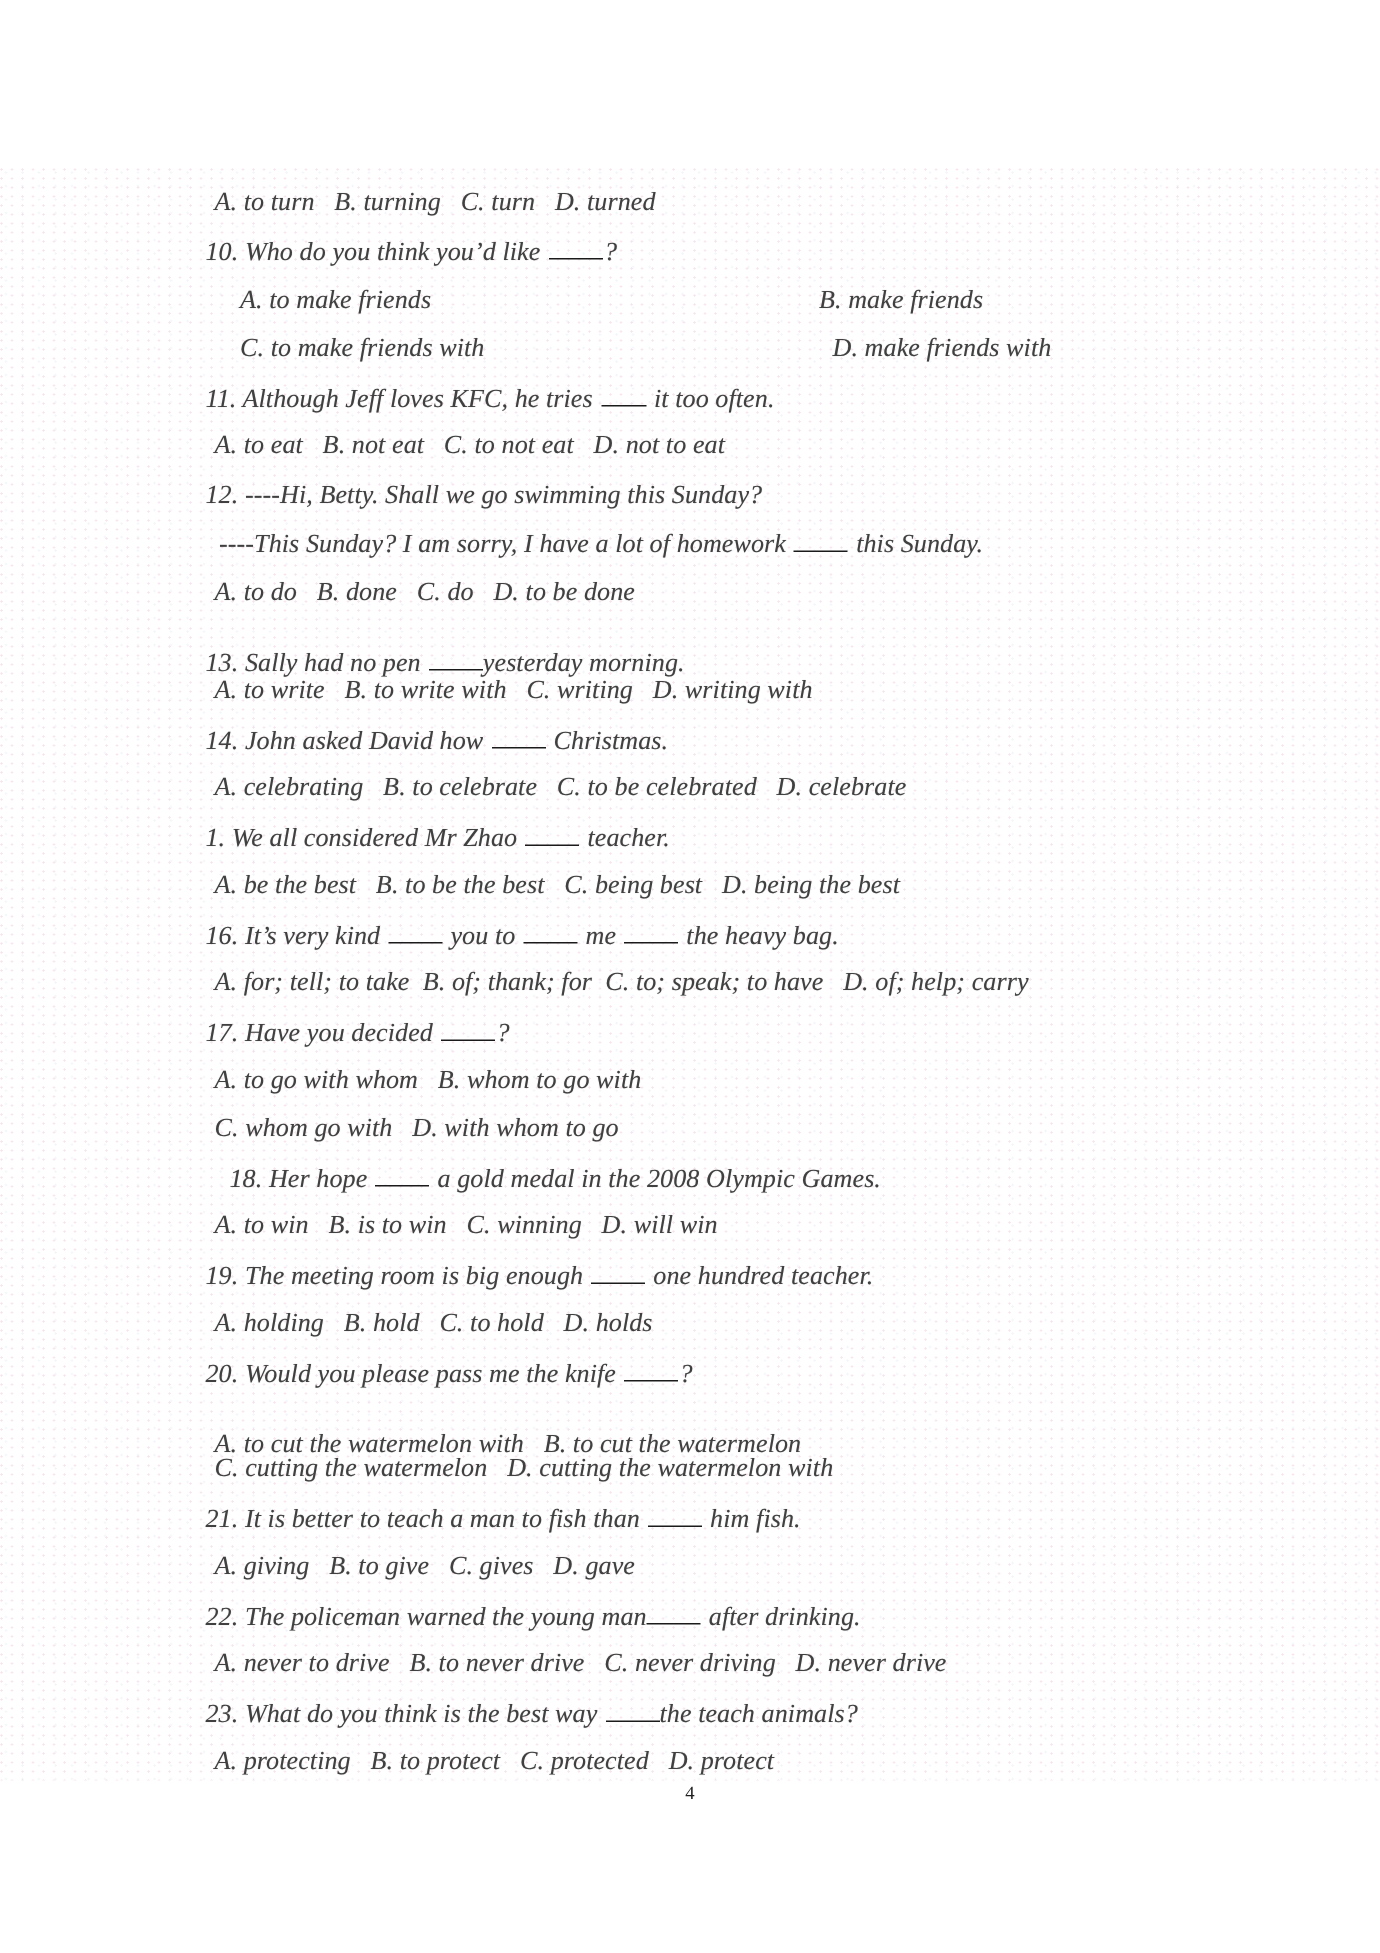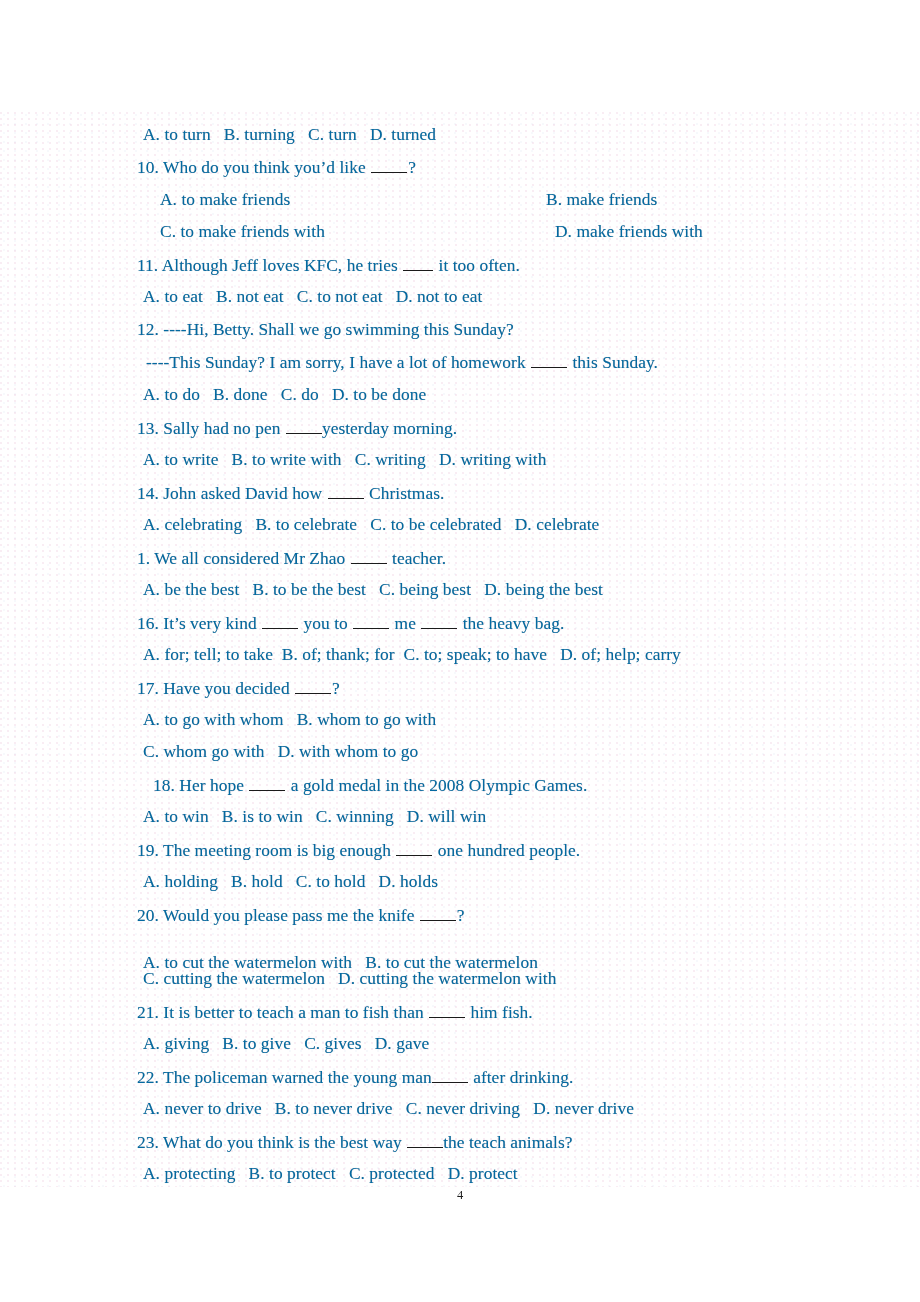--- a/index.html
+++ b/index.html
@@ -42,22 +42,23 @@
     top: 0;
     width: 920px;
   }
 
   .line {
     position: absolute;
     white-space: pre;
     font-size: 17.4px;
     line-height: 20px;
     letter-spacing: 0.05px;
-    color: #0369a1;
+    color: #404040;
     text-shadow: 0 0 0.7px rgba(30,30,30,0.30);
+    font-style: italic;
   }
 
   
   .stem   { left: 137px; }
   
   .opts   { left: 143px; }
   
   .opts-deep { left: 160px; }
 
   
@@ -104,40 +105,40 @@
     <div class="line opts-deep" style="top:189px;"><span>A. to make friends</span><span class="col-b">B. make friends</span></div>
     <div class="line opts-deep" style="top:221px;"><span>C. to make friends with</span><span class="col-d">D. make friends with</span></div>
 
     <div class="line stem" style="top:254px;"><span>11. Although Jeff loves KFC, he tries </span><span class="blank w-sm"></span><span> it too often.</span></div>
     <div class="line opts" style="top:286px;"><span>A. to eat   B. not eat   C. to not eat   D. not to eat</span></div>
 
     <div class="line stem" style="top:319px;"><span>12. ----Hi, Betty. Shall we go swimming this Sunday?</span></div>
     <div class="line" style="left:146px; top:351px;"><span>----This Sunday? I am sorry, I have a lot of homework </span><span class="blank w-md"></span><span> this Sunday.</span></div>
     <div class="line opts" style="top:384px;"><span>A. to do   B. done   C. do   D. to be done</span></div>
 
-    <div class="line stem" style="top:417px;"><span>13. Sally had no pen </span><span class="blank w-md tight-r"></span><span>yesterday morning.</span></div>
+    <div class="line stem" style="top:430px;"><span>13. Sally had no pen </span><span class="blank w-md tight-r"></span><span>yesterday morning.</span></div>
     <div class="line opts" style="top:449px;"><span>A. to write   B. to write with   C. writing   D. writing with</span></div>
 
     <div class="line stem" style="top:482px;"><span>14. John asked David how </span><span class="blank w-md"></span><span> Christmas.</span></div>
     <div class="line opts" style="top:514px;"><span>A. celebrating   B. to celebrate   C. to be celebrated   D. celebrate</span></div>
 
     <div class="line stem" style="top:547px;"><span>1. We all considered Mr Zhao </span><span class="blank w-md"></span><span> teacher.</span></div>
     <div class="line opts" style="top:579px;"><span>A. be the best   B. to be the best   C. being best   D. being the best</span></div>
 
     <div class="line stem" style="top:612px;"><span>16. It’s very kind </span><span class="blank w-md"></span><span> you to </span><span class="blank w-md"></span><span> me </span><span class="blank w-md"></span><span> the heavy bag.</span></div>
     <div class="line opts" style="top:644px;"><span>A. for; tell; to take  B. of; thank; for  C. to; speak; to have   D. of; help; carry</span></div>
 
     <div class="line stem" style="top:677px;"><span>17. Have you decided </span><span class="blank w-md"></span><span>?</span></div>
     <div class="line opts" style="top:709px;"><span>A. to go with whom   B. whom to go with</span></div>
     <div class="line opts" style="top:741px;"><span>C. whom go with   D. with whom to go</span></div>
 
     <div class="line stem" style="top:774px;margin-left:16px;"><span>18. Her hope </span><span class="blank w-md"></span><span> a gold medal in the 2008 Olympic Games.</span></div>
     <div class="line opts" style="top:806px;"><span>A. to win   B. is to win   C. winning   D. will win</span></div>
 
-    <div class="line stem" style="top:839px;"><span>19. The meeting room is big enough </span><span class="blank w-md"></span><span> one hundred people.</span></div>
+    <div class="line stem" style="top:839px;"><span>19. The meeting room is big enough </span><span class="blank w-md"></span><span> one hundred teacher.</span></div>
     <div class="line opts" style="top:871px;"><span>A. holding   B. hold   C. to hold   D. holds</span></div>
 
     <div class="line stem" style="top:904px;"><span>20. Would you please pass me the knife </span><span class="blank w-md"></span><span>?</span></div>
     <div class="line opts" style="top:952px;"><span>A. to cut the watermelon with   B. to cut the watermelon</span></div>
     <div class="line opts" style="top:968px;"><span>C. cutting the watermelon   D. cutting the watermelon with</span></div>
 
     <div class="line stem" style="top:1001px;"><span>21. It is better to teach a man to fish than </span><span class="blank w-md"></span><span> him fish.</span></div>
     <div class="line opts" style="top:1033px;"><span>A. giving   B. to give   C. gives   D. gave</span></div>
 
     <div class="line stem" style="top:1066px;"><span>22. The policeman warned the young man</span><span class="blank w-md tight-l"></span><span> after drinking.</span></div>

